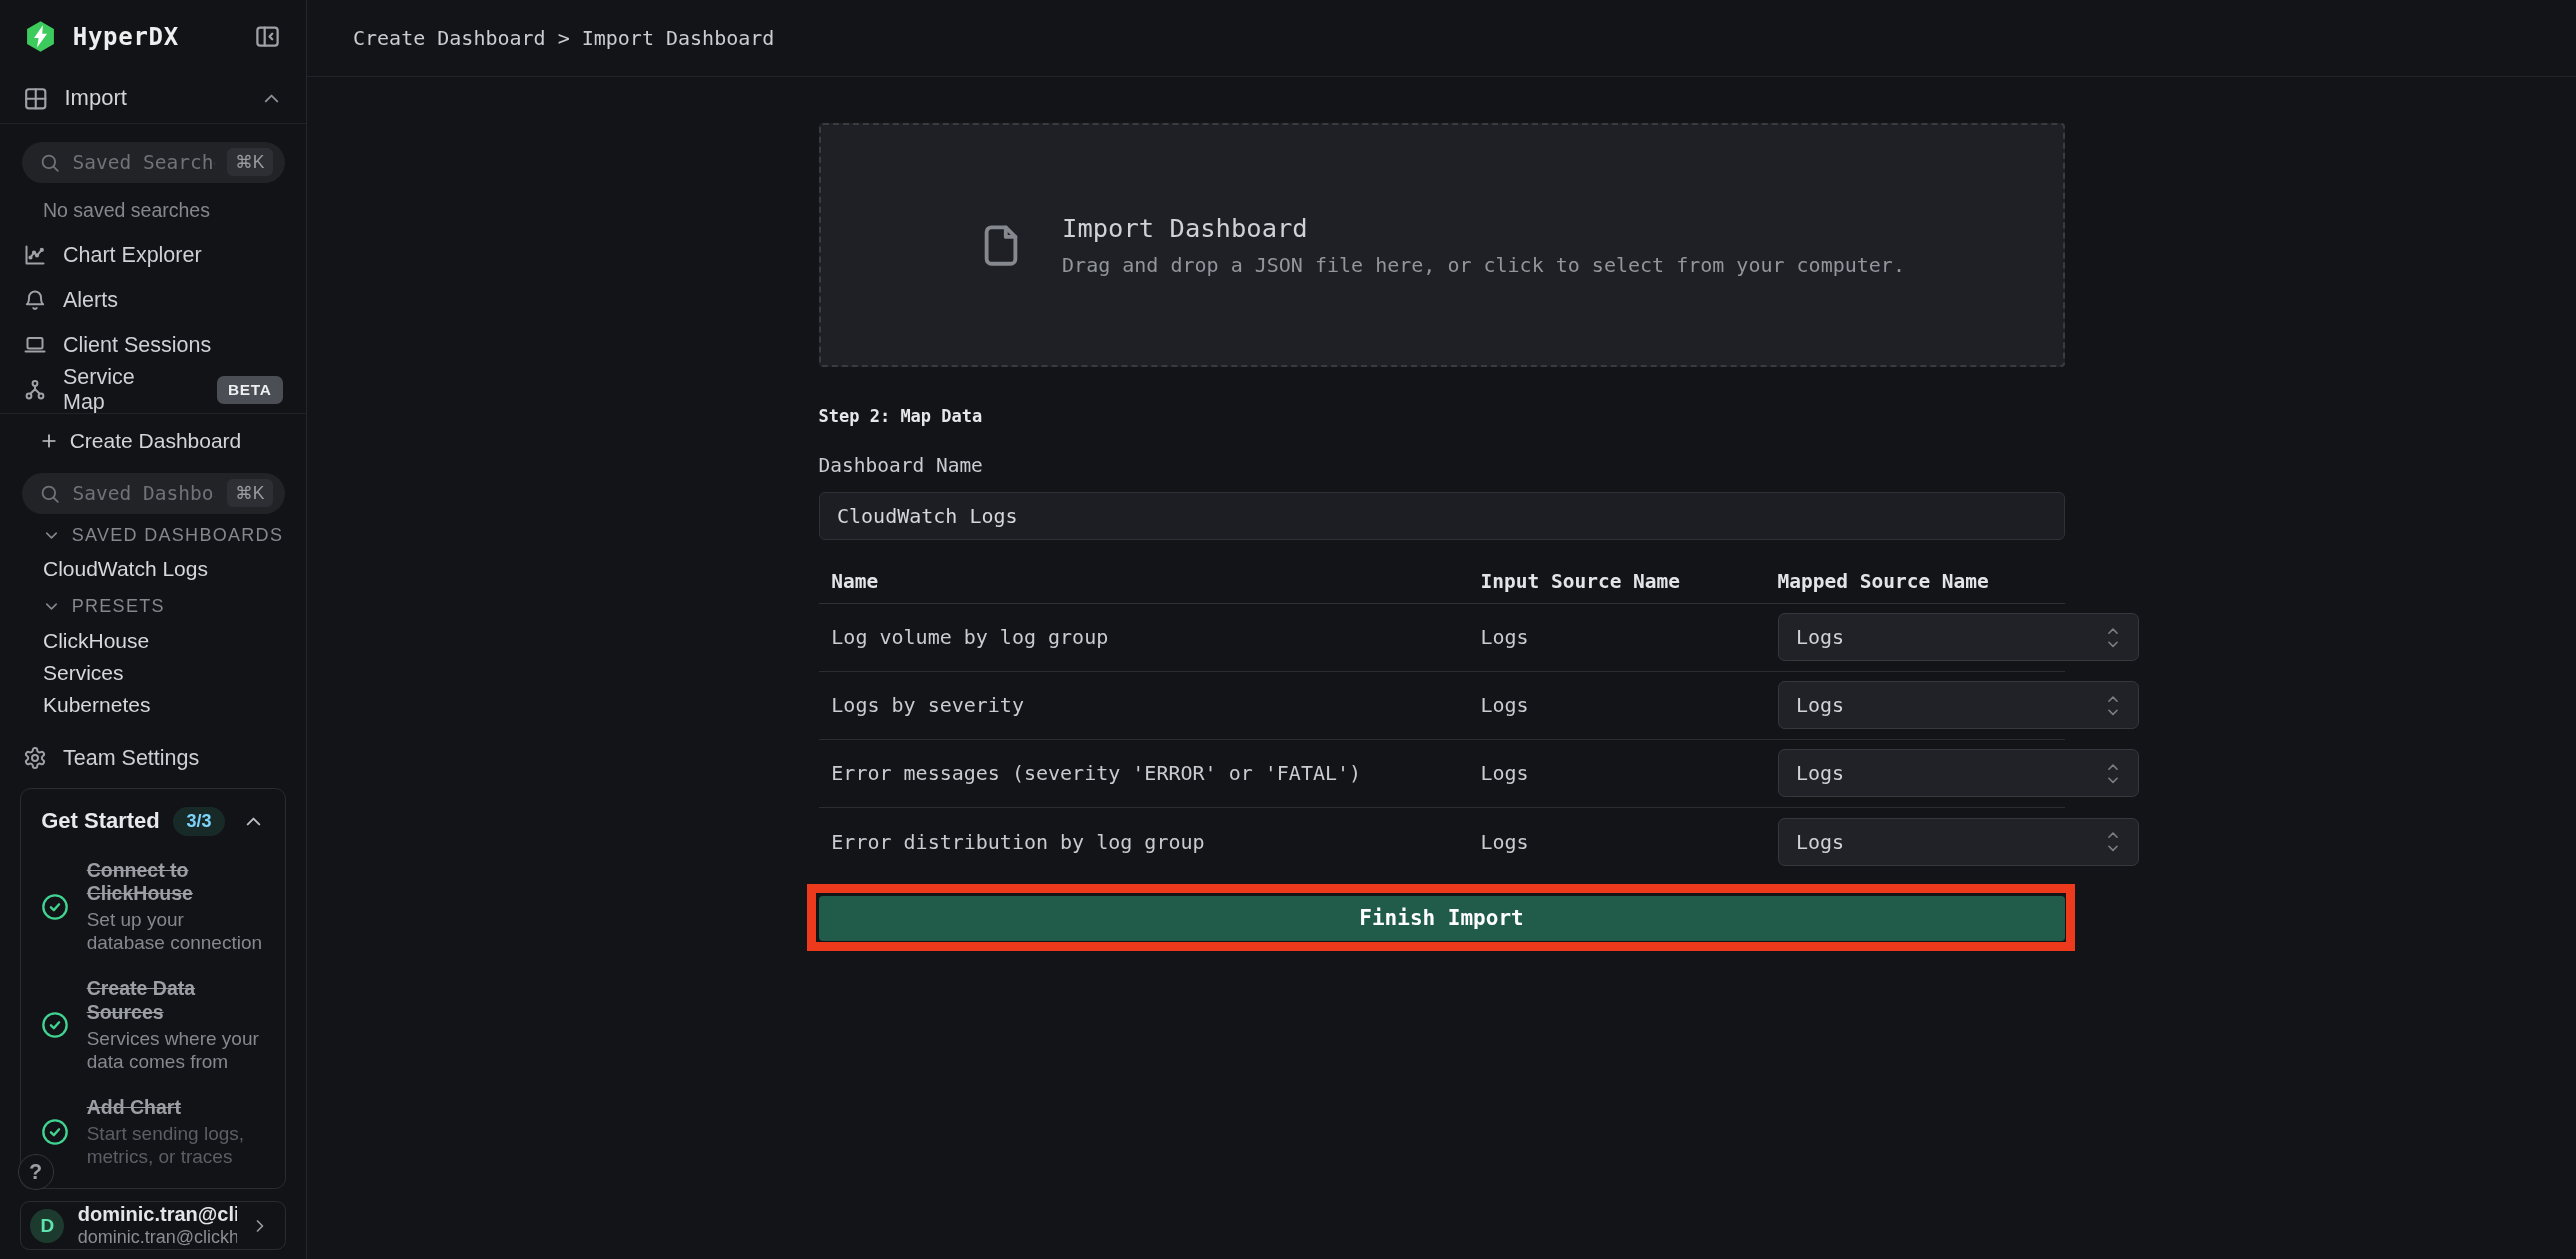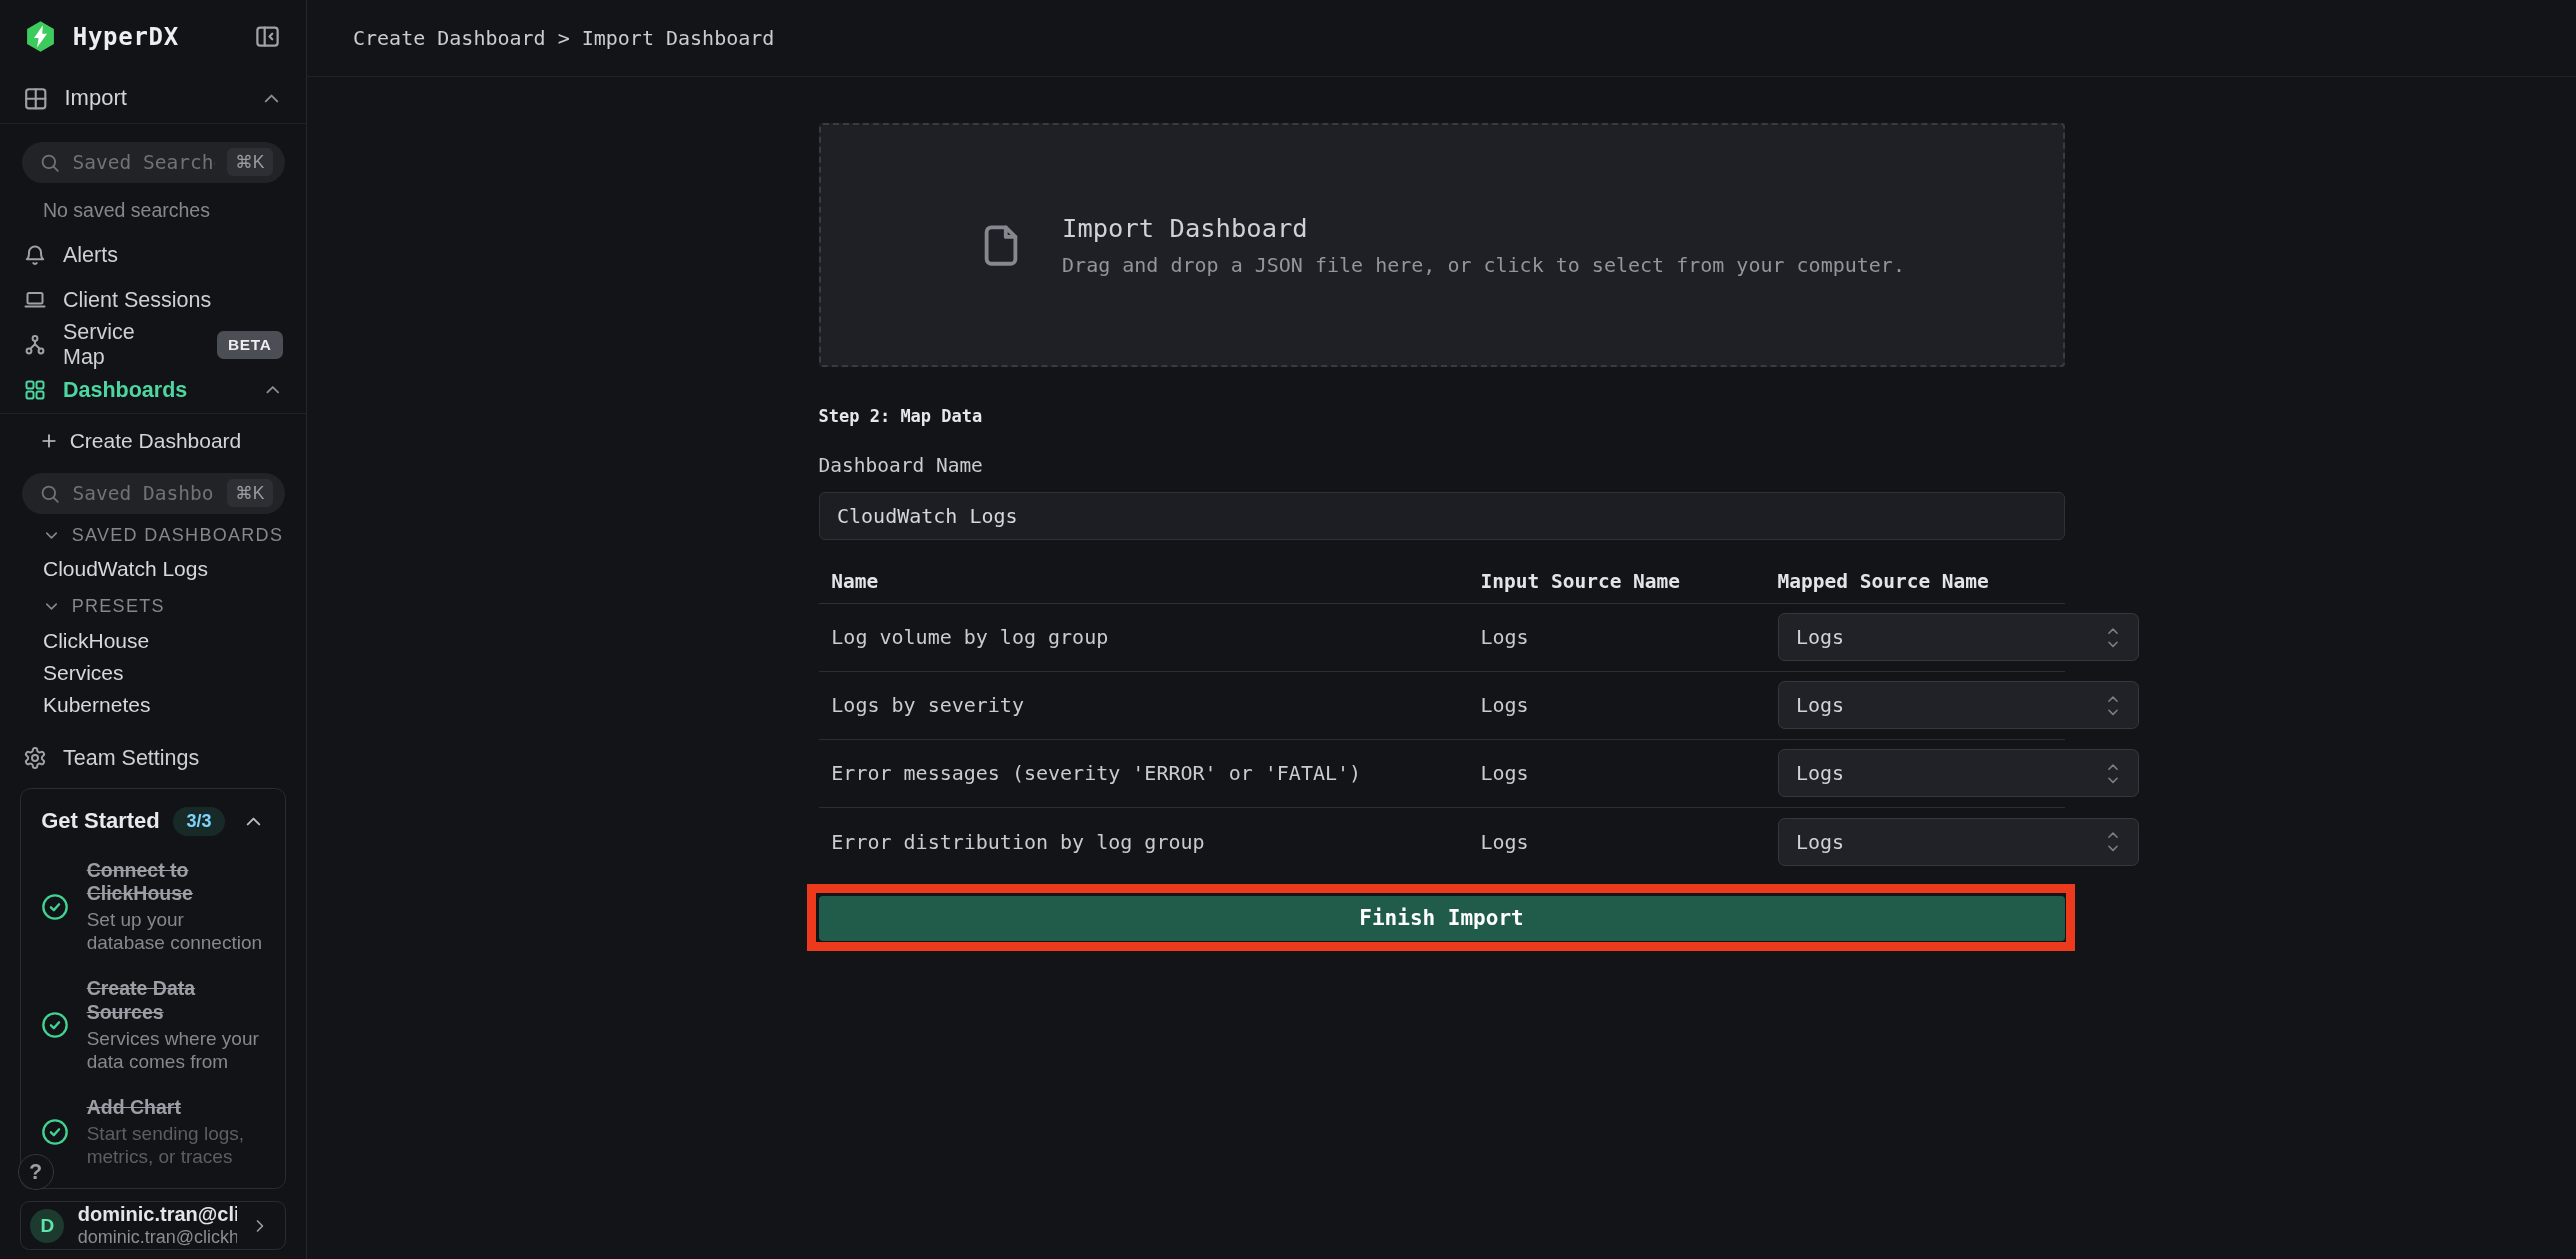--- a/index.html
+++ b/index.html
@@ -203,20 +203,31 @@
       </svg>
     <span class="ph">Saved Searches</span>
     <span class="kbd">⌘K</span>
   </div>
 
   <div class="empty-note">No saved searches</div>
 
   <nav class="nav">
     <div class="nav-item">
       <svg class="ic n-icon" viewBox="0 0 24 24">
+          <path d="M3.5 3.5v17h17"></path>
+          <path d="M7.5 14.5l3.5-5 3 3 4.8-5.6"></path>
+          <circle cx="7.5" cy="14.5" r="1.1" fill="currentColor"></circle>
+          <circle cx="11" cy="9.5" r="1.1" fill="currentColor"></circle>
+          <circle cx="14" cy="12.5" r="1.1" fill="currentColor"></circle>
+          <circle cx="18.8" cy="6.9" r="1.1" fill="currentColor"></circle>
+        </svg>
+      <span class="n-label">Chart Explorer</span>
+    </div>
+    <div class="nav-item">
+      <svg class="ic n-icon" viewBox="0 0 24 24">
           <path d="M18 9.5a6 6 0 0 0-12 0c0 5.5-2.2 6.8-2.2 6.8h16.4S18 15 18 9.5"></path>
           <path d="M10.3 20a2 2 0 0 0 3.4 0"></path>
         </svg>
       <span class="n-label">Alerts</span>
     </div>
     <div class="nav-item">
       <svg class="ic n-icon" viewBox="0 0 24 24">
           <rect x="4.5" y="5" width="15" height="10.5" rx="1.5"></rect>
           <path d="M2.5 18.5h19"></path>
         </svg>
@@ -224,32 +235,20 @@
     </div>
     <div class="nav-item">
       <svg class="ic n-icon" viewBox="0 0 24 24">
           <circle cx="12" cy="5.5" r="2.4"></circle>
           <circle cx="6" cy="18" r="2.4"></circle>
           <circle cx="18" cy="18" r="2.4"></circle>
           <path d="M12 7.9v3.3M12 11.2l-4.7 4.6M12 11.2l4.7 4.6"></path>
         </svg>
       <span class="n-label">Service Map</span>
       <span class="beta">BETA</span>
-    </div>
-    <div class="nav-item active">
-      <svg class="ic n-icon" viewBox="0 0 24 24" stroke-width="2.4">
-          <rect x="3.5" y="3.5" width="7" height="7" rx="1.8"></rect>
-          <rect x="13.5" y="3.5" width="7" height="7" rx="1.8"></rect>
-          <rect x="3.5" y="13.5" width="7" height="7" rx="1.8"></rect>
-          <rect x="13.5" y="13.5" width="7" height="7" rx="1.8"></rect>
-        </svg>
-      <span class="n-label">Dashboards</span>
-      <svg class="ic chev-right" viewBox="0 0 24 24">
-          <polyline points="6 15 12 9 18 15"></polyline>
-        </svg>
     </div>
   </nav>
   <div class="rule"></div>
 
   <div class="create-row">
     <svg class="ic plus" viewBox="0 0 24 24">
         <line x1="12" y1="5" x2="12" y2="19"></line>
         <line x1="5" y1="12" x2="19" y2="12"></line>
       </svg>
     <span class="c-label">Create Dashboard</span>

